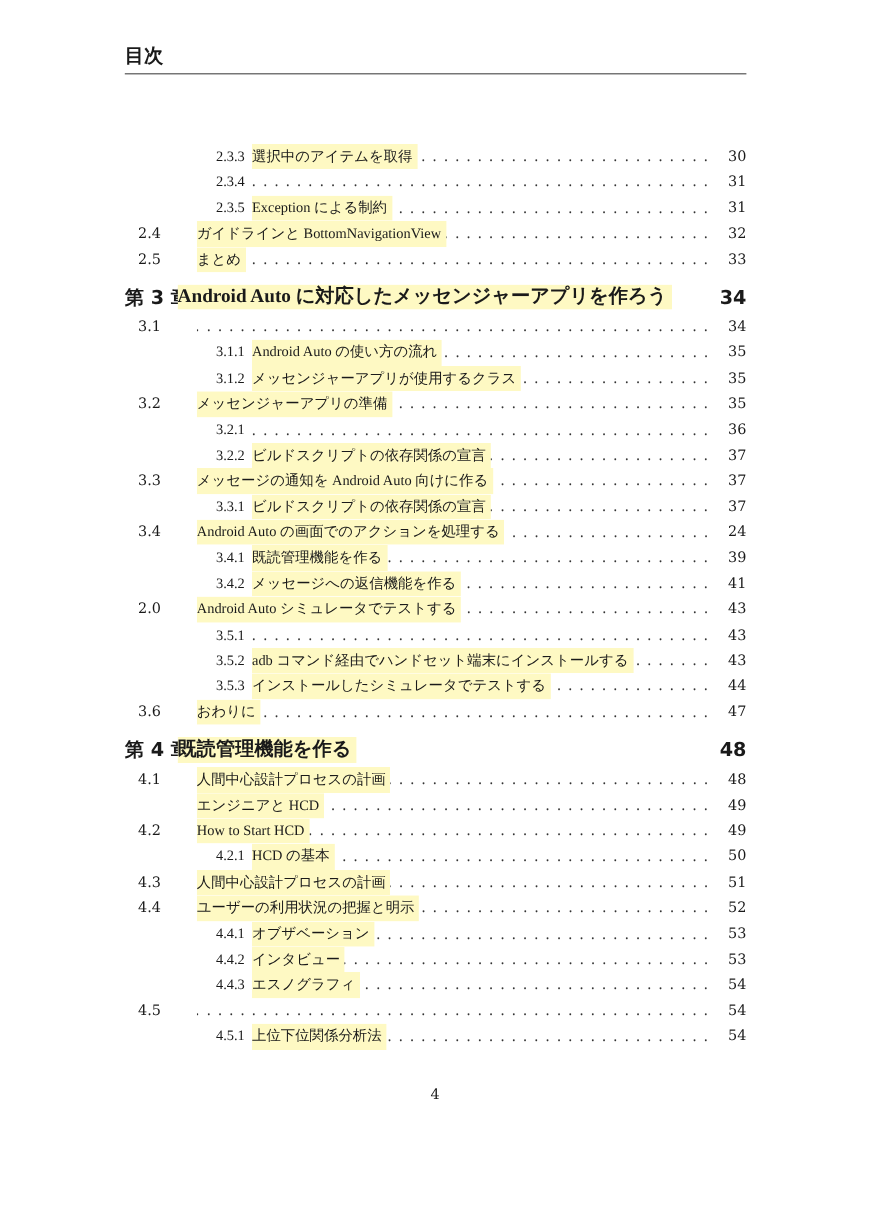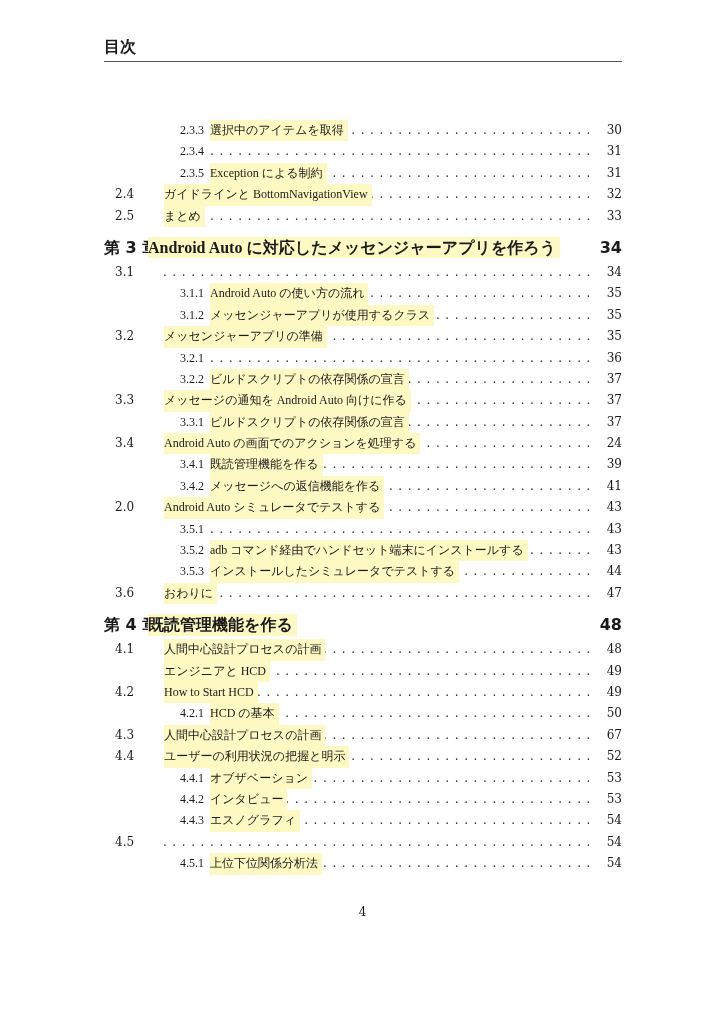--- a/index.html
+++ b/index.html
@@ -243,21 +243,21 @@
         <span class="t">HCD の基本</span>
         <span class="dots">........................................................................................................................</span>
         <span class="pg">50</span>
       </div>
     </div>
     <div class="row lvl1">
       <span class="num">4.3</span>
       <div class="title-wrap">
         <span class="t">人間中心設計プロセスの計画</span>
         <span class="dots">........................................................................................................................</span>
-        <span class="pg">67</span>
+        <span class="pg">51</span>
       </div>
     </div>
     <div class="row lvl1">
       <span class="num">4.4</span>
       <div class="title-wrap">
         <span class="t">ユーザーの利用状況の把握と明示</span>
         <span class="dots">........................................................................................................................</span>
         <span class="pg">52</span>
       </div>
     </div>

